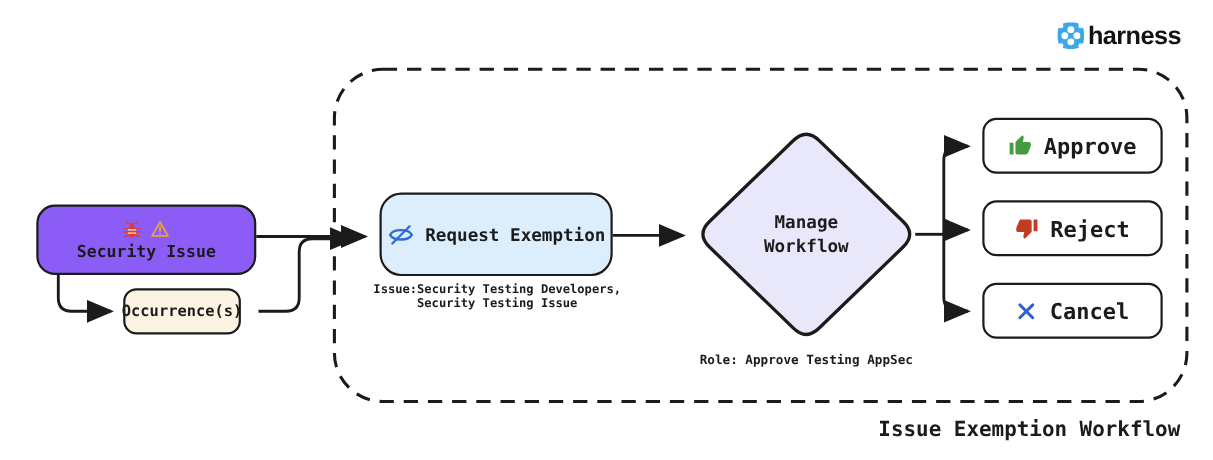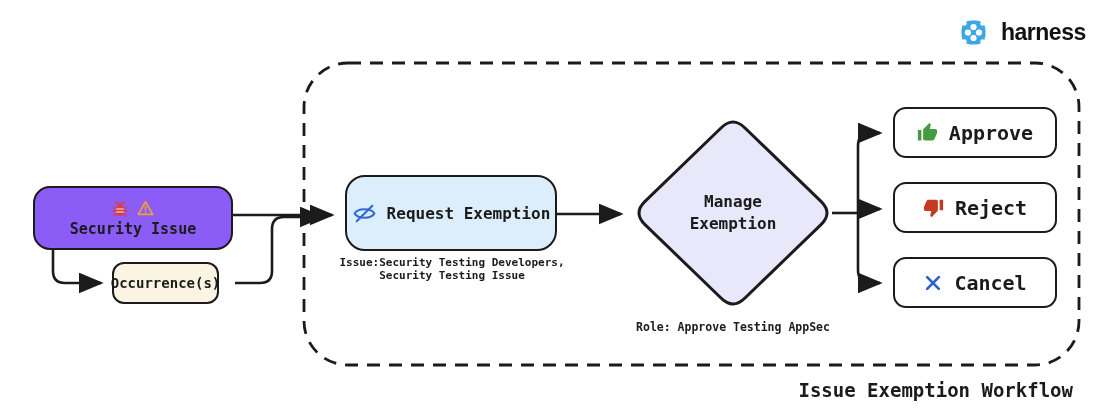--- a/index.html
+++ b/index.html
@@ -21,21 +21,21 @@
     gap:10px;font-size:16px;}
   .caption{position:absolute;font-weight:bold;text-align:center;z-index:3;color:#1b1b1b;}
   .caption-roles{left:330px;top:256px;width:244px;font-size:11px;line-height:13px;}
   .diamond-label{position:absolute;left:663px;top:191px;width:140px;text-align:center;
     font-size:16px;line-height:22px;font-weight:bold;z-index:3;}
   .caption-role{left:613px;top:320px;width:240px;font-size:11.5px;}
   .node-action{width:164px;height:51px;left:893px;border-radius:13px;gap:11px;font-size:20px;}
   .node-approve{top:107px;}
   .node-reject{top:182px;}
   .node-cancel{top:257px;}
-  .brand{position:absolute;left:960px;top:19px;display:flex;gap:14px;z-index:3;}
+  .brand{position:absolute;left:960px;top:19px;display:flex;gap:2px;z-index:3;}
   .brand-name{font-family:"Liberation Sans","DejaVu Sans",sans-serif;font-weight:600;
     font-size:23px;letter-spacing:-0.5px;color:#121212;}
   .workflow-title{position:absolute;right:30px;top:379px;font-size:19px;font-weight:bold;z-index:3;}
   .icon{display:inline-flex;align-items:center;justify-content:center;flex:none;}
   svg{display:block;}
 </style>
 </head>
 <body>
 
 <div class="canvas">
@@ -103,21 +103,21 @@
     <span>Request Exemption</span>
   </div>
 
   <div class="caption caption-roles">
     <div>Issue:Security Testing Developers,</div>
     <div>Security Testing Issue</div>
   </div>
 
   <div class="diamond-label">
     <div>Manage</div>
-    <div>Exemption</div>
+    <div>Workflow</div>
   </div>
 
   <div class="caption caption-role">Role: Approve Testing AppSec</div>
 
   <div class="node node-action node-approve" style="background: rgb(255, 255, 255);">
     <span class="icon" style="color: rgb(69, 155, 66);">
       <svg width="21" height="21" viewBox="0 0 24 24" fill="currentColor">
         <path d="M1 21h4V9H1v12zM23 10c0-1.1-.9-2-2-2h-6.31l.95-4.57.03-.32c0-.41-.17-.79-.44-1.06L14.17 1 7.59 7.59C7.22 7.95 7 8.45 7 9v10c0 1.1.9 2 2 2h9c.83 0 1.54-.5 1.84-1.22l3.02-7.05c.09-.23.14-.47.14-.73v-2z"></path>
       </svg>
     </span>

